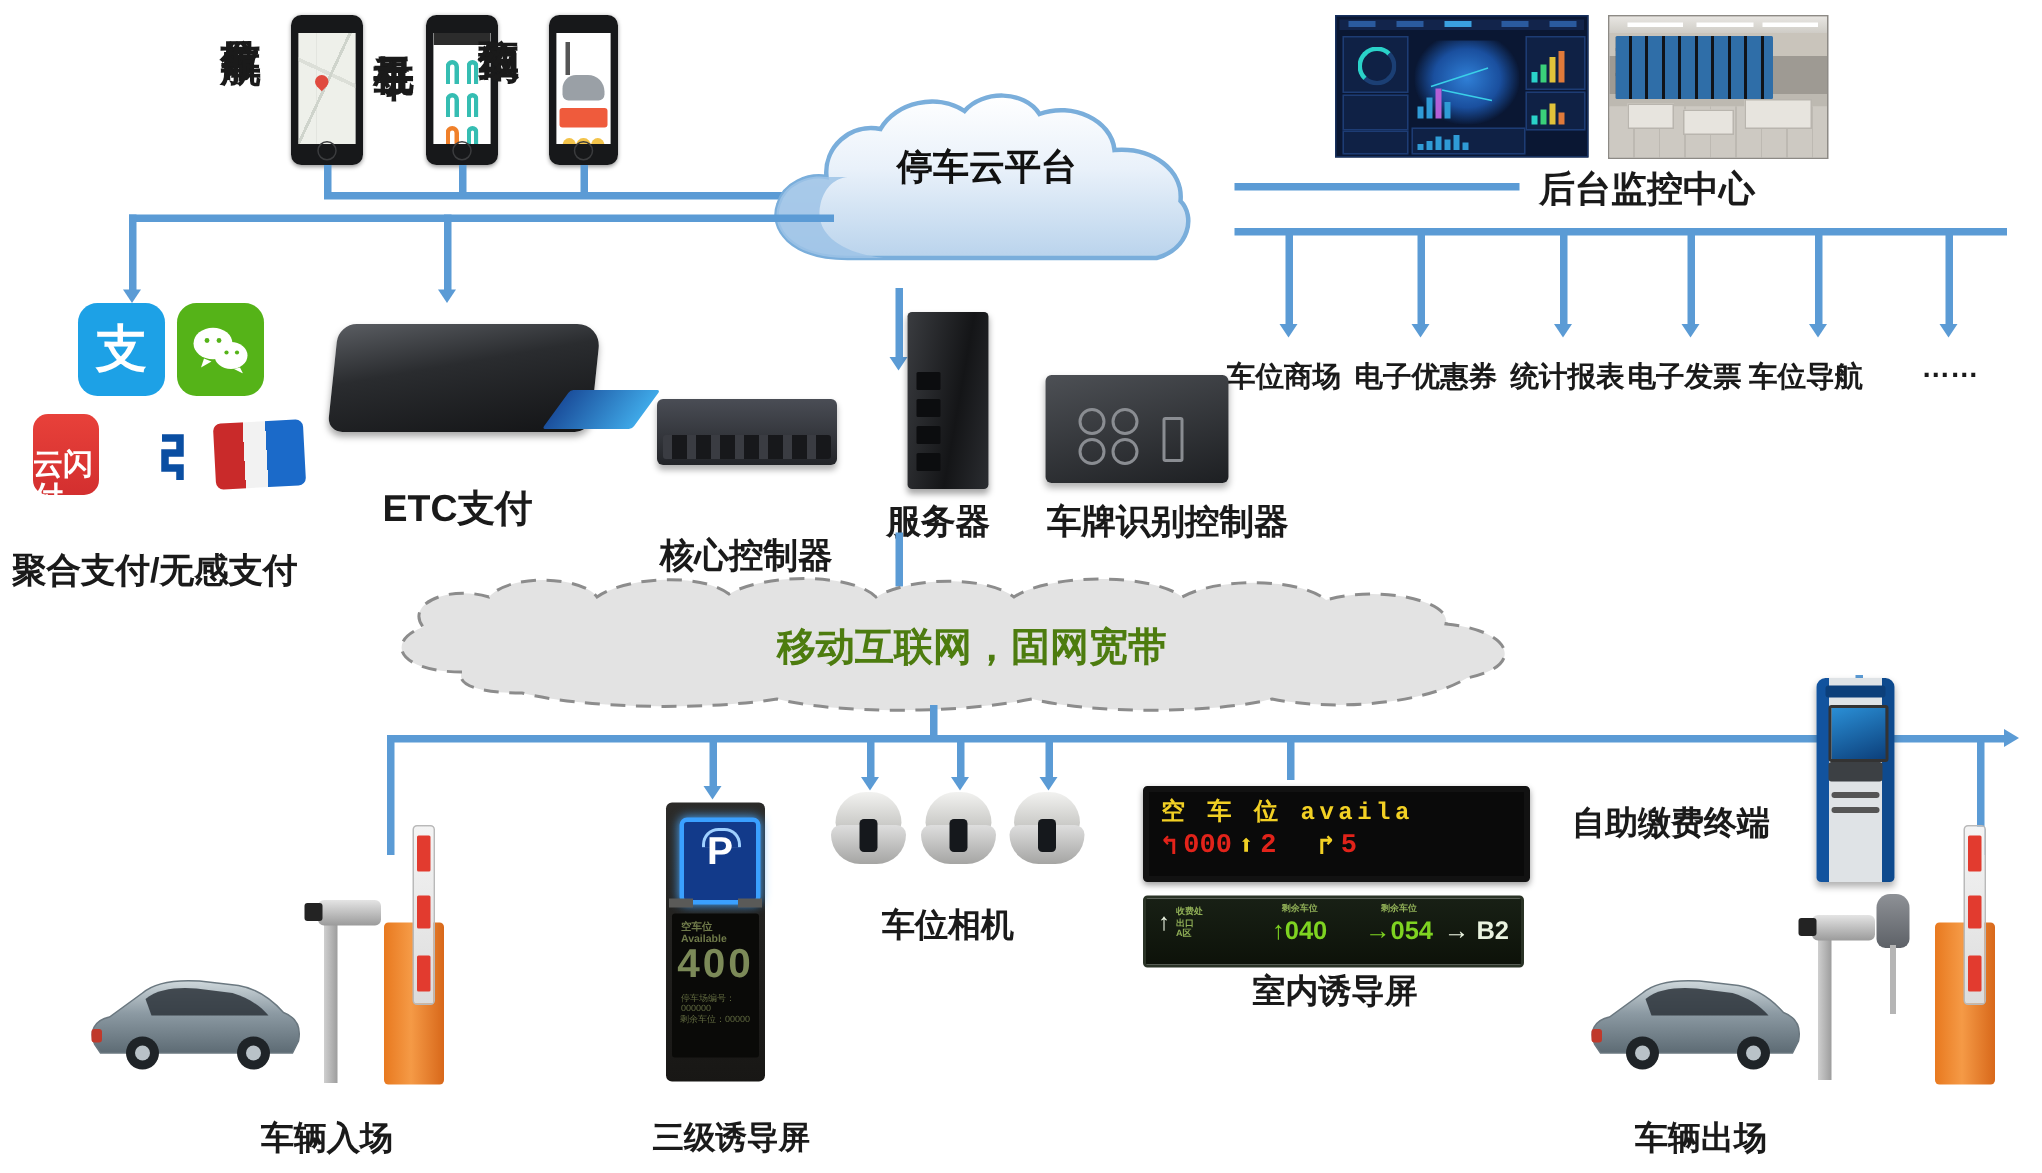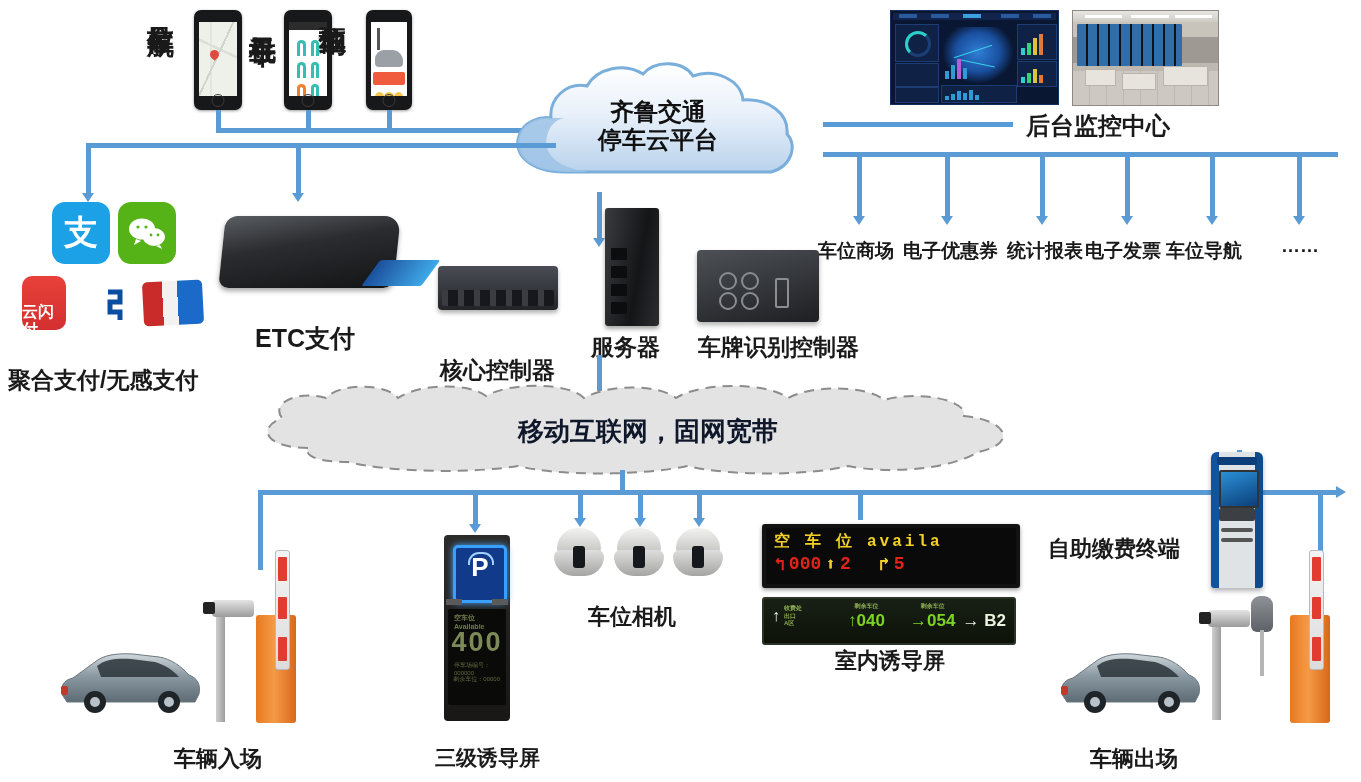--- a/index.html
+++ b/index.html
@@ -53,21 +53,21 @@
   .ctrl{position:absolute;width:120px;height:44px;background:linear-gradient(180deg,#4a4d55,#222428);border-radius:4px;box-shadow:0 3px 4px rgba(0,0,0,.3);}
   .ctrl .face{position:absolute;left:4px;right:4px;bottom:4px;height:16px;background:#17181b;border-radius:2px;
                background-image:repeating-linear-gradient(90deg,#3a3c42 0 6px,transparent 6px 16px);}
   .server{position:absolute;width:54px;height:118px;background:linear-gradient(100deg,#3a3c40,#141517 60%,#2b2d31);border-radius:3px;box-shadow:0 3px 4px rgba(0,0,0,.35);}
   .server .vent{position:absolute;left:6px;width:16px;height:12px;background:#0c0d0f;border-radius:1px;}
   .lpr{position:absolute;width:122px;height:72px;background:linear-gradient(165deg,#4d5055,#1d1f22);border-radius:4px;box-shadow:0 3px 5px rgba(0,0,0,.3);}
   .lpr .p{position:absolute;width:14px;height:14px;border:2px solid #8a8d92;border-radius:50%;}
 
   
   .gcloud{position:absolute;}
-  .gcloud .txt{position:absolute;width:100%;text-align:center;font-weight:bold;color:#0f172a;}
+  .gcloud .txt{position:absolute;width:100%;text-align:center;font-weight:bold;color:#4d7c0f;}
 
   
   .car{position:absolute;}
   .gate{position:absolute;width:40px;height:108px;background:linear-gradient(90deg,#e8791f,#f59a46 45%,#d8681a);border-radius:3px;}
   .boom{position:absolute;width:13px;background:linear-gradient(180deg,#f4f4f4,#dcdcdc);border:1px solid #b9b9b9;border-radius:3px;}
   .boom i{position:absolute;left:2px;right:2px;background:#e23b2f;display:block;border-radius:1px;}
   .campole{position:absolute;width:9px;background:linear-gradient(90deg,#cfcfcf,#9d9d9d);}
   .camhead{position:absolute;width:42px;height:17px;background:linear-gradient(180deg,#e4e4e4,#9b9b9b);border-radius:4px;}
   .camhead:before{content:"";position:absolute;left:-9px;top:2px;width:12px;height:12px;background:#232323;border-radius:2px;}
   .dome{position:absolute;width:50px;height:48px;}
@@ -192,21 +192,20 @@
           <stop offset="100%" stop-color="#b9d3ec"></stop>
         </linearGradient>
       </defs>
       <path d="M72,112 C34,112 20,92 26,76 C30,62 46,56 58,58 C56,38 74,22 94,26
                C104,8 132,2 150,14 C162,0 190,0 200,16 C222,8 248,20 250,40
                C276,38 296,54 294,74 C304,84 300,106 278,112 Z" fill="url(#cg)" stroke="#7aaedb" stroke-width="3"></path>
       <path d="M58,58 C46,56 30,62 26,76 C20,92 34,112 72,112 L96,112
                C62,108 50,92 54,76 C57,64 64,59 72,58 Z" fill="#9dc3e6" opacity=".85"></path>
     </svg>
     <div class="cloudtxt" style="top:38px;font-size:24px;">
-      <div>齐鲁交通</div>
       <div>停车云平台</div>
     </div>
   </div>
 
   <div class="dash" style="left:890px;top:10px;width:167px;height:93px;">
     <div class="tb">
         <i style="left:6px;"></i>
         <i style="left:38px;"></i>
         <i style="left:70px;background:#3aa0e0;"></i>
         <i style="left:108px;"></i>
@@ -301,21 +300,21 @@
       <path d="M9 22 L7 28 L14 24 Z" fill="#fff"></path>
       <ellipse cx="27" cy="20" rx="11" ry="9" fill="#fff"></ellipse>
       <path d="M33 28 L35 32 L29 29 Z" fill="#fff"></path>
       <circle cx="11" cy="10" r="1.6" fill="#55b318"></circle>
         <circle cx="19" cy="10" r="1.6" fill="#55b318"></circle>
       <circle cx="24" cy="18" r="1.4" fill="#55b318"></circle>
         <circle cx="31" cy="18" r="1.4" fill="#55b318"></circle>
     </svg>
   </div>
   <div class="pay yunshan" style="left:22px;top:276px;width:44px;height:54px;font-size:14px;flex-direction:column;line-height:1.1;">
-    <span style="font-size:16px;margin-top:43px;">云闪付</span>
+    <span style="font-size:20px;margin-top:43px;">云闪付</span>
     <span style="font-size:7px;font-weight:normal;">QuickPass</span>
   </div>
   <div class="pay ccb" style="left:84px;top:276px;width:52px;height:52px;">
     <svg width="40" height="40" viewBox="0 0 40 40">
       <path d="M20 2 A18 18 0 1 0 20 38 A18 18 0 1 1 20 2 Z" fill="#0a4ea2"></path>
       <path d="M18 10 L30 10 L30 20 L20 20 L20 30 L30 30 L30 38" fill="none" stroke="#0a4ea2" stroke-width="5"></path>
     </svg>
   </div>
   <div class="pay bankcard" style="left:143px;top:281px;width:60px;height:44px;transform:rotate(-3deg);"></div>
   <div class="lbl" style="left:8px;top:365px;font-size:23px;">聚合支付/无感支付</div>

